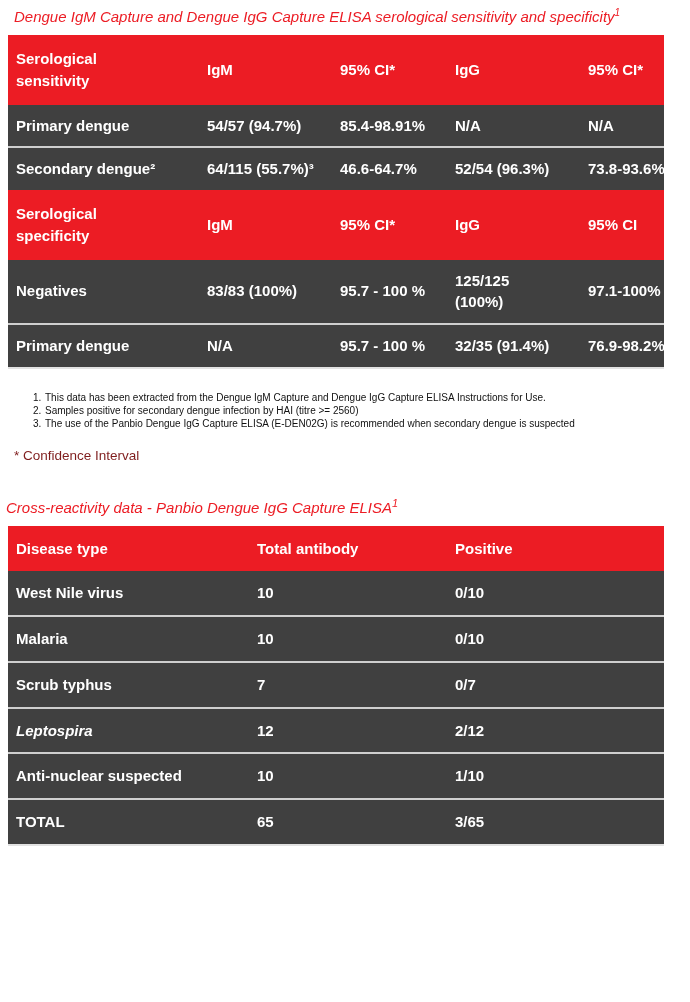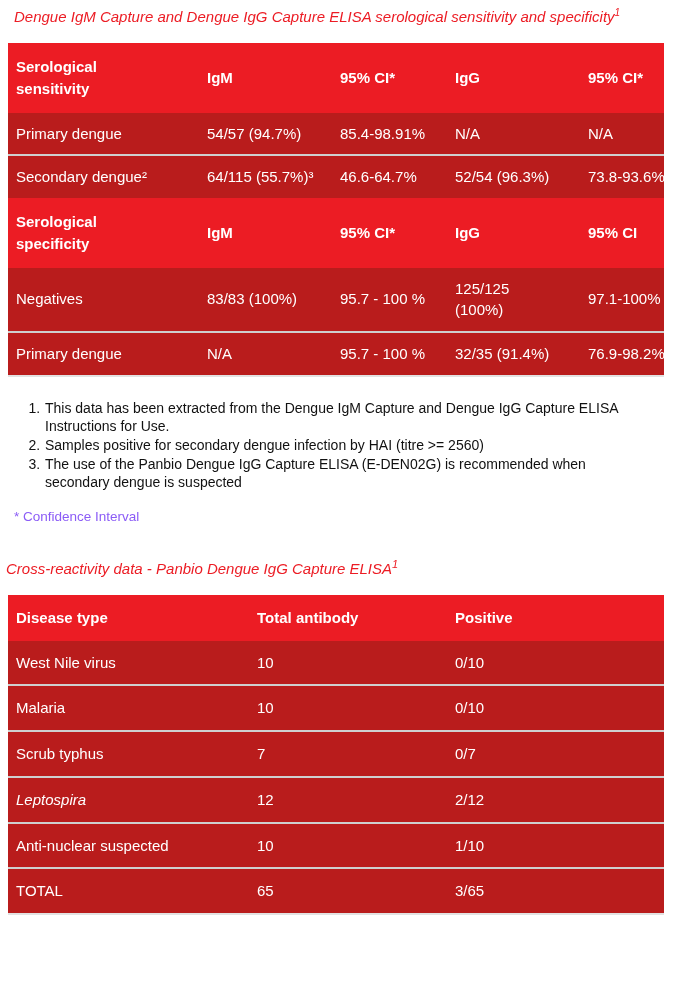--- a/index.html
+++ b/index.html
@@ -11,44 +11,45 @@
   }
   .doc-title {
     margin: 8px 0 0 14px;
     color: #ec1c24; font-style: italic; font-size: 15px; line-height: 1.2;
   }
   .doc-title sup { font-size: 10px; font-style: italic; vertical-align: super; line-height: 0; }
   .title2 { margin-top: 36px; margin-left: 6px; }
   .title2 sup { font-size: 11px; }
   table.t {
     border-collapse: collapse; table-layout: fixed;
-    width: 674px; margin: 17px 8px 0 8px;
+    width: 674px; margin: 9px 8px 0 8px;
   }
   .t th, .t td {
     text-align: left; vertical-align: middle;
     white-space: pre-line; word-wrap: break-word;
     font-size: 15px; line-height: 1.45;
   }
   .t tr.hdr th {
     background: #ec1c24; color: #ffffff; font-weight: bold;
     padding: 13px 8px;
   }
   .t2 tr.hdr th { padding: 12px 8px; }
   .t tr.row td {
-    background: #b91c1c; color: #ffffff;
+    background: #404040; color: #ffffff;
     padding: 10px 8px;
+    font-weight: bold;
   }
   .t2 tr.row td { padding: 11px 8px; }
   .t tr.sep td { border-top: 2px solid #cfcfcf; }
   .t tr.last td { border-bottom: 2px solid #e2e2e2; }
   .italic { font-style: italic; }
   .notes { margin: 22px 0 0 0; width: 648px; }
-  .notes ol { margin: 0 0 0 0; padding-left: 44px; font-size: 14px; line-height: 1.33; color: #111111; }
+  .notes ol { margin: 0 0 0 0; padding-left: 44px; font-size: 10px; line-height: 1.33; color: #111111; }
   .notes li { padding-left: 1px; }
-  .ci-note { margin: 17px 0 0 14px; font-size: 13.5px; color: #8b5cf6; }
+  .ci-note { margin: 17px 0 0 14px; font-size: 13.5px; color: #7f1d1d; }
   .t2 { margin-top: 10px; }
 </style>
 </head>
 <body>
 
 <div class="page">
 
   <div class="doc-title"><span>Dengue IgM Capture and Dengue IgG Capture ELISA serological sensitivity and specificity</span><sup>1</sup></div>
 
   <table class="t t1">

